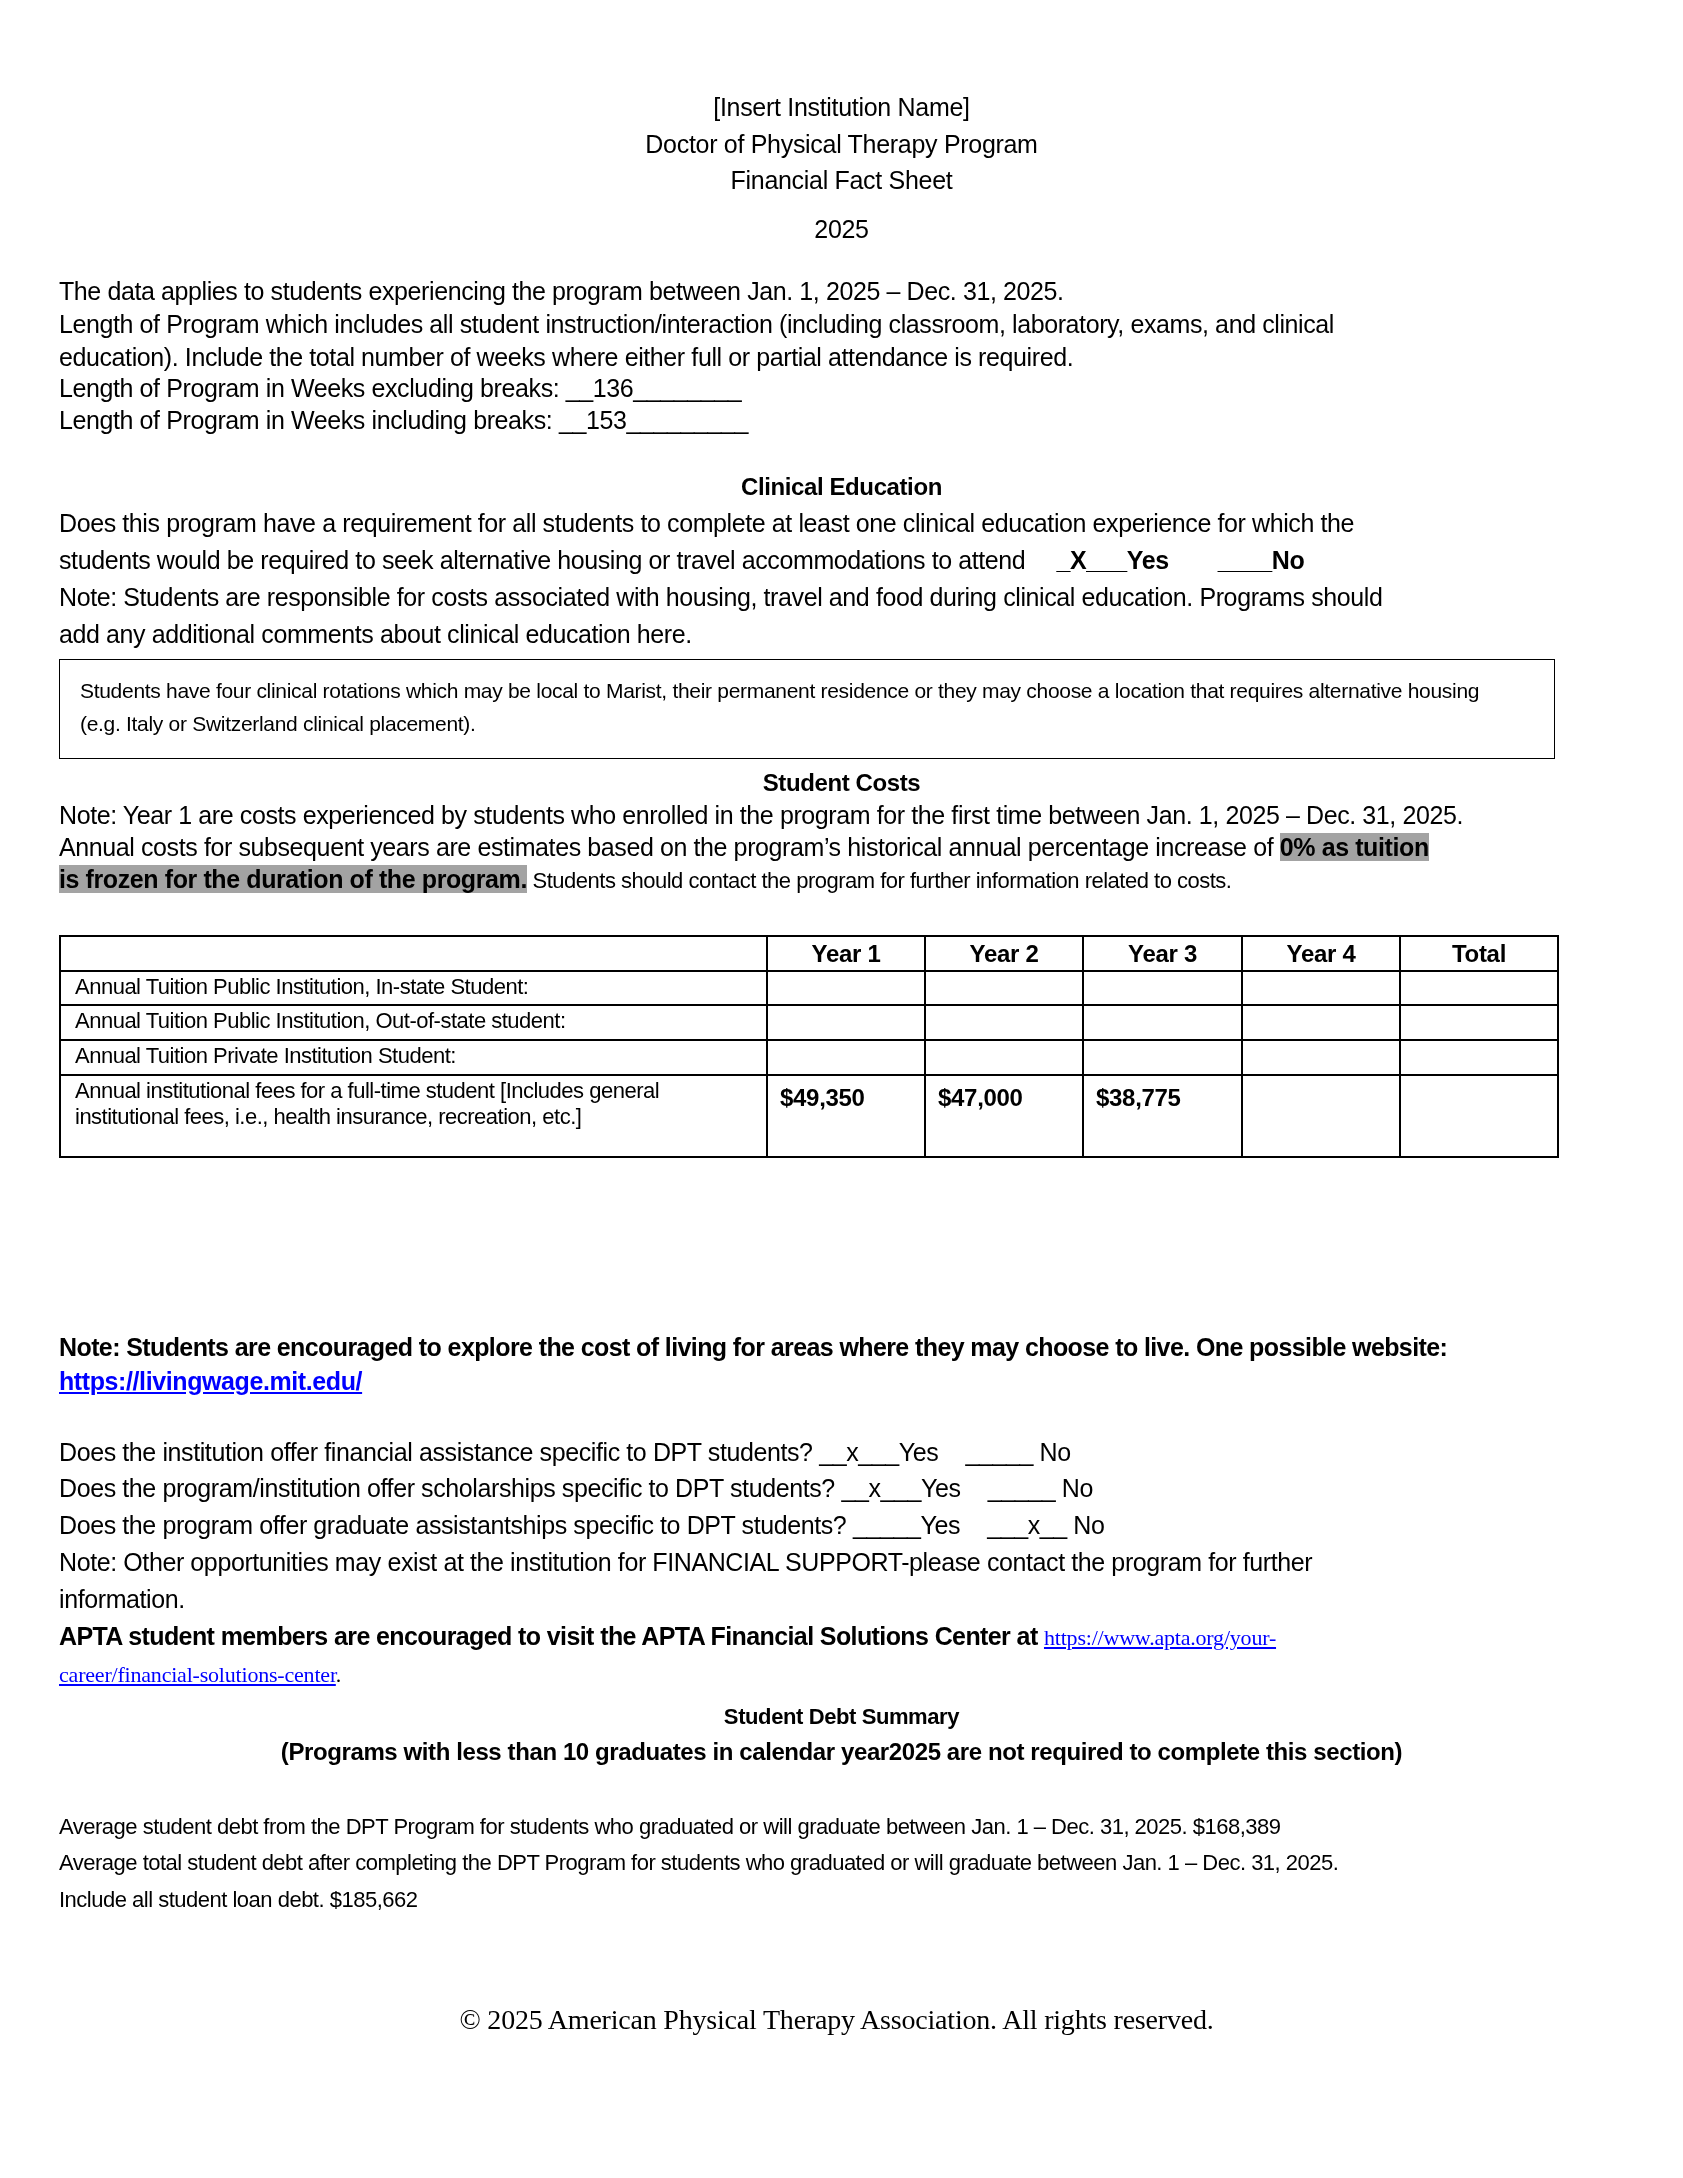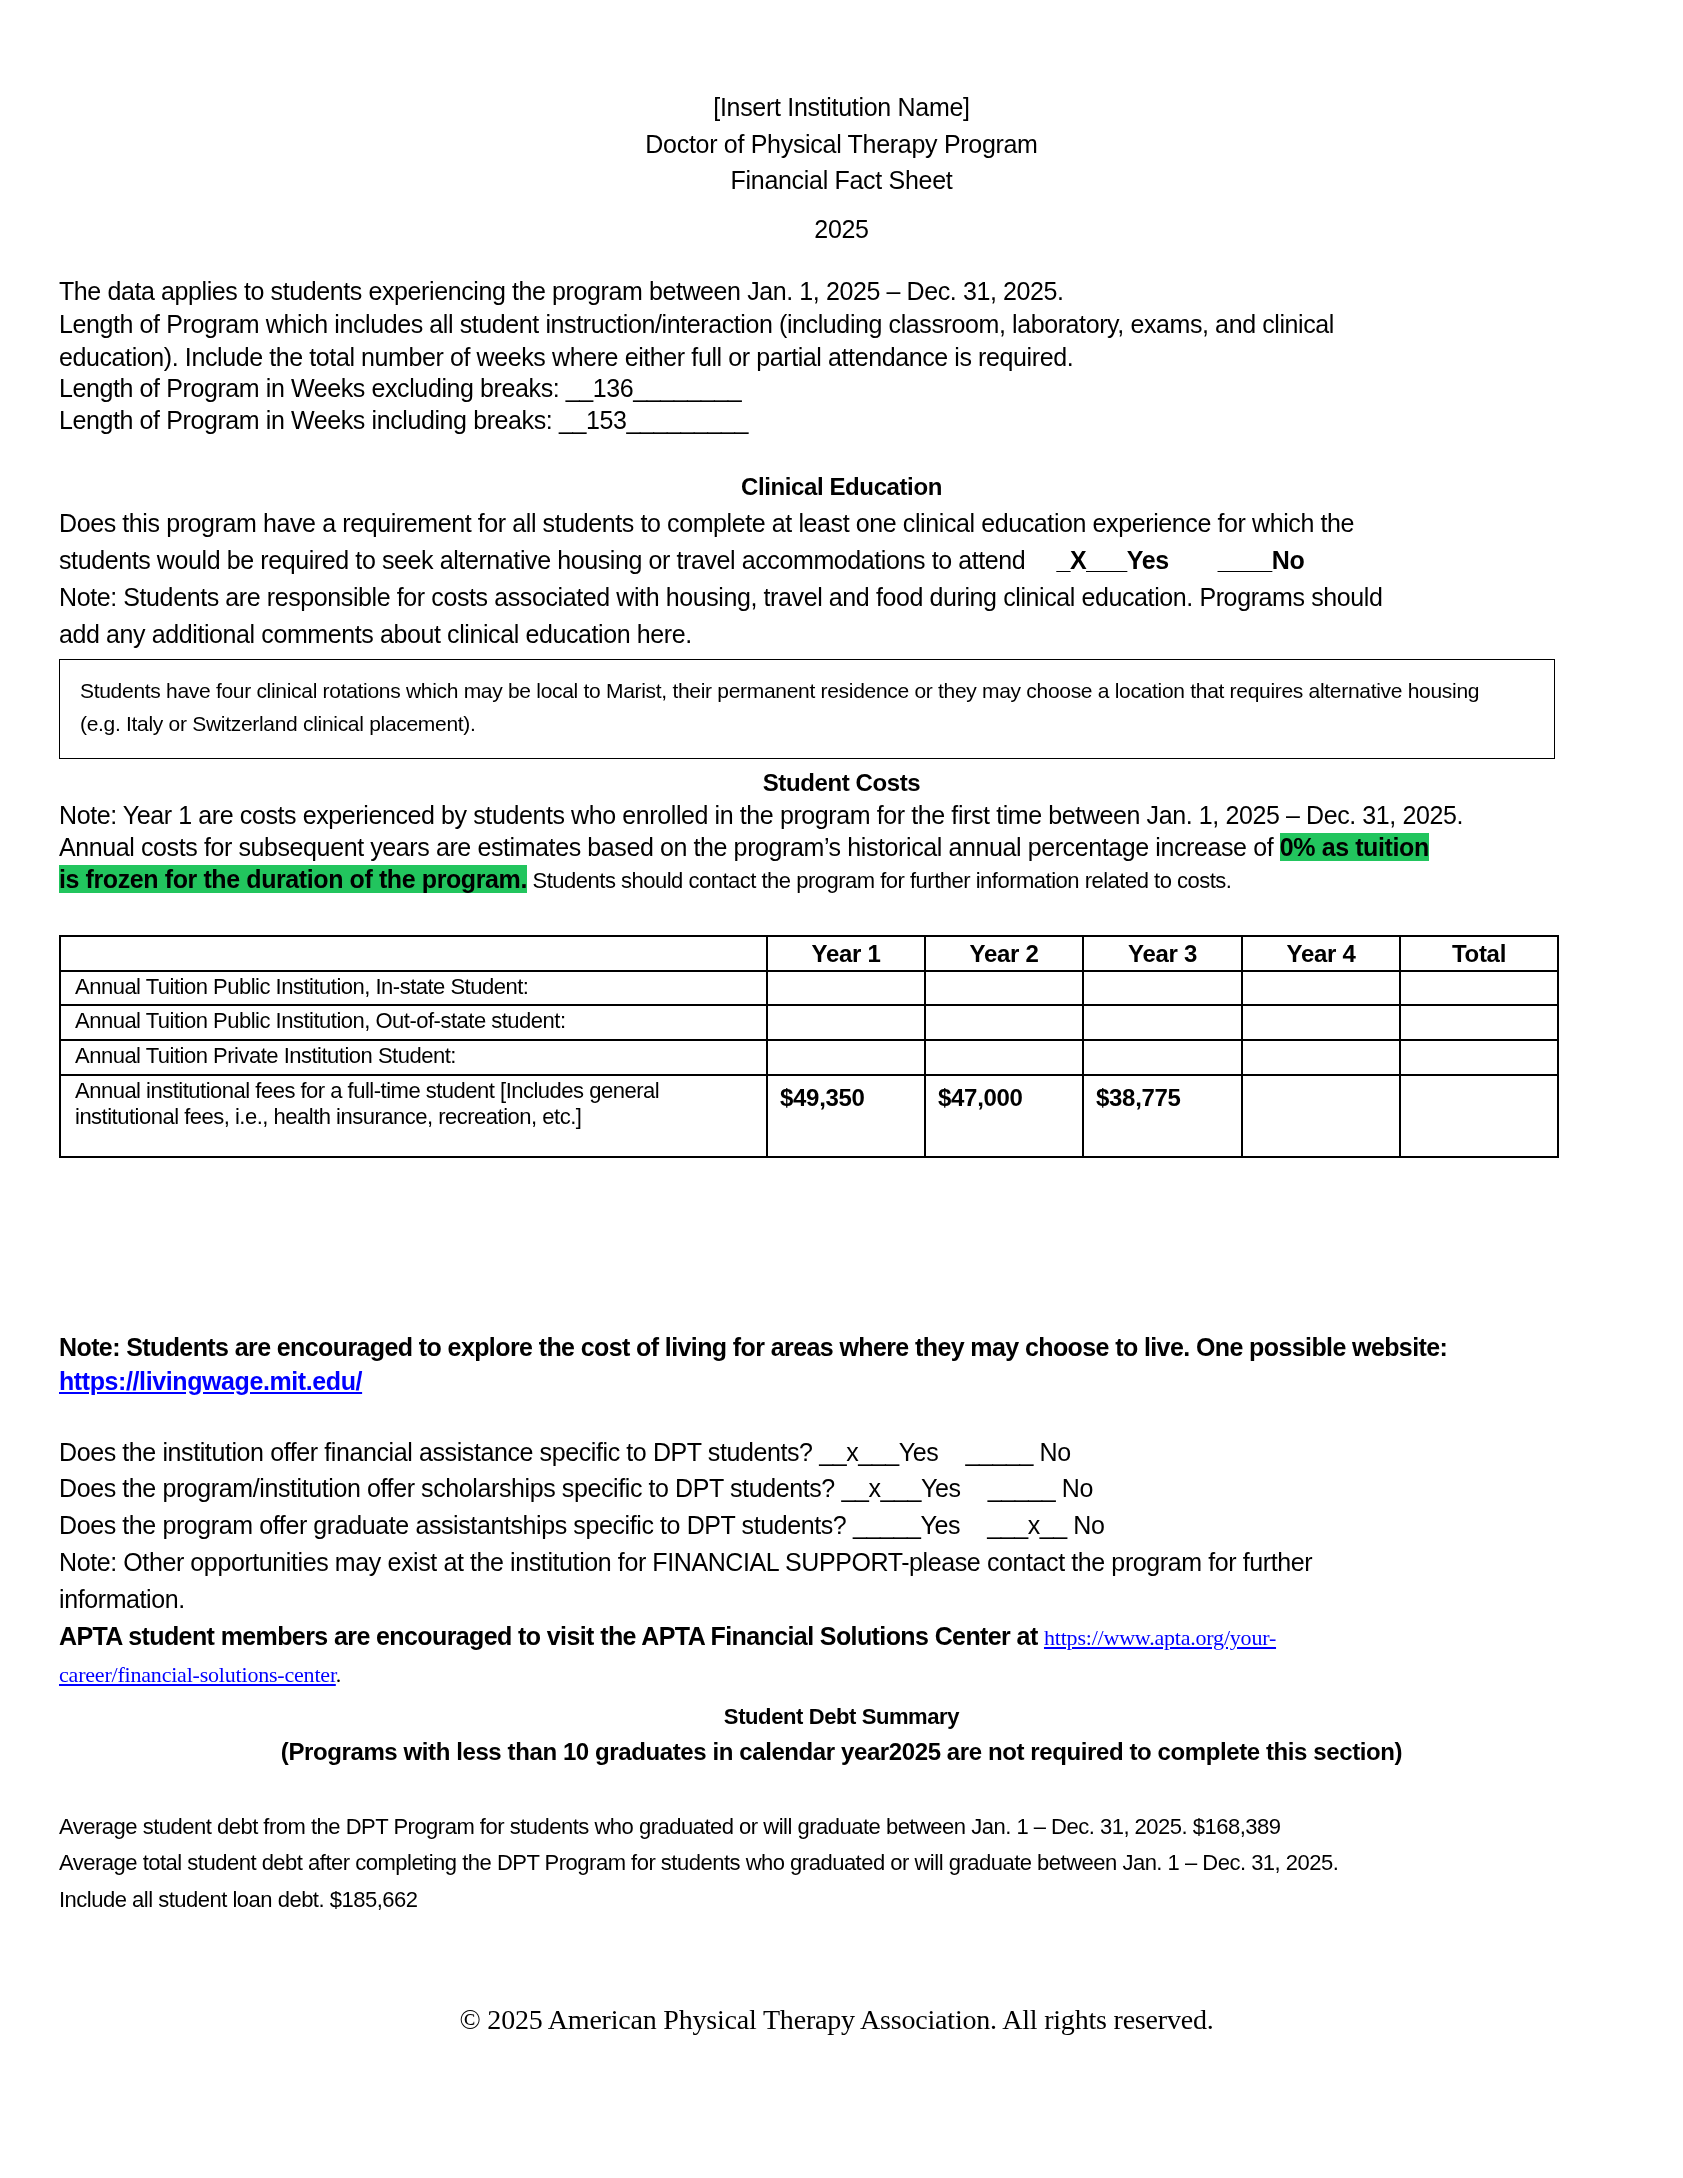--- a/index.html
+++ b/index.html
@@ -7,21 +7,21 @@
     width: 1683px; height: 2178px; position: relative; overflow: hidden;
     font-family: "Liberation Sans", "DejaVu Sans", sans-serif;
     color: #000;
   }
   .abs { position: absolute; white-space: nowrap; }
   .ctr { position: absolute; left: 0; width: 1683px; text-align: center; white-space: nowrap; }
   .title { font-size: 25px; letter-spacing: -0.3px; }
   .body { font-size: 25px; letter-spacing: -0.4px; left: 59px; }
   .bold { font-weight: bold; }
   .h2 { font-size: 24px; font-weight: bold; letter-spacing: -0.4px; }
-  .hl { background: #22c55e; font-weight: bold; }
+  .hl { background: #a3a3a3; font-weight: bold; }
   .link { color: #0000ff; text-decoration: underline; }
   .serif-link { font-family: "Liberation Serif", serif; color: #0000ff; text-decoration: underline; font-size: 22px; letter-spacing: -0.2px; }
   .small { font-size: 22px; letter-spacing: -0.5px; }
 
   .comment-box {
     position: absolute; left: 59px; top: 659px; width: 1496px; height: 100px;
     border: 1.5px solid #000; box-sizing: border-box;
   }
   .comment-box .txt {
     position: absolute; left: 20px; top: 14px; width: 1445px;

